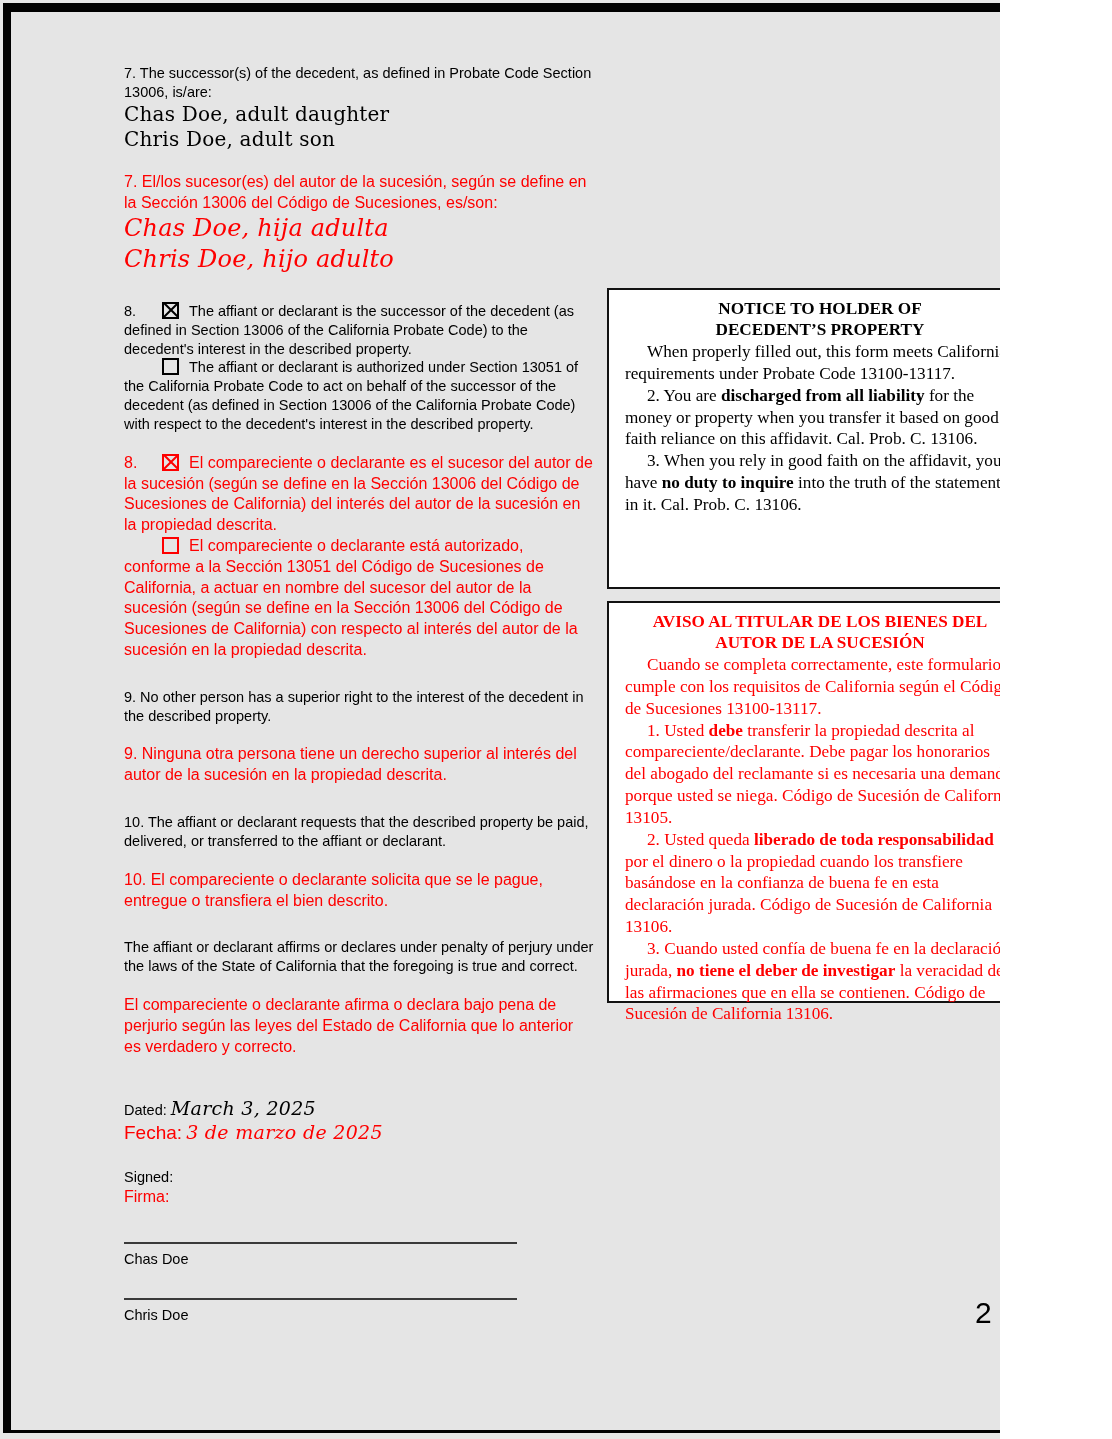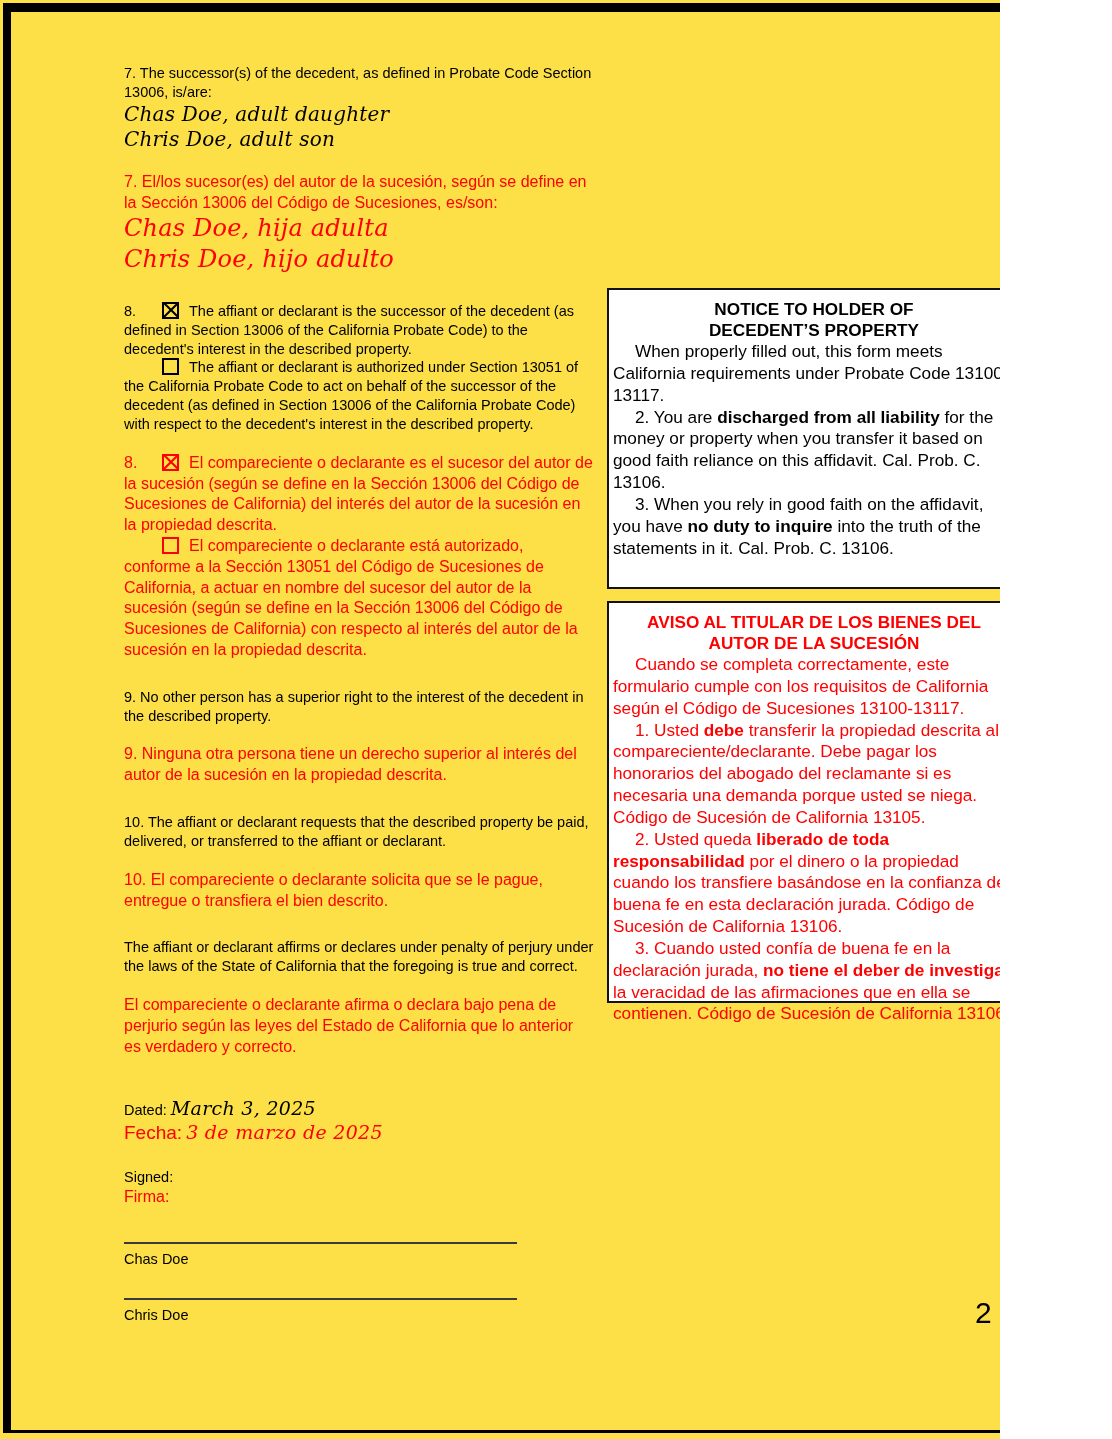--- a/index.html
+++ b/index.html
@@ -5,21 +5,21 @@
 <style>
   html, body {
     margin: 0;
     padding: 0;
     background: #ffffff;
   }
   #page {
     position: relative;
     width: 1000px;
     height: 1439px;
-    background: #fde047;
+    background: #e5e5e5;
     overflow: hidden;
     box-sizing: border-box;
     font-family: "Liberation Sans", sans-serif;
   }
   
   #page-frame {
     position: absolute;
     left: 3px;
     top: 3px;
     width: 1103px;
@@ -53,21 +53,20 @@
   }
   .body-es {
     color: #fe0000;
     font-family: "Liberation Sans", sans-serif;
     font-size: 16px;
     line-height: 1.30;
   }
   .script-en {
     color: #000000;
     font-family: "DejaVu Serif", serif;
-    font-style: italic;
     font-size: 20px;
     line-height: 1.28;
     letter-spacing: 0.2px;
   }
   .script-es {
     color: #fe0000;
     font-family: "DejaVu Serif", serif;
     font-style: italic;
     font-size: 24px;
     line-height: 1.28;
@@ -133,22 +132,22 @@
     font-size: 14.5px;
     margin-top: 7px;
   }
 
   
   .notice-box {
     position: absolute;
     box-sizing: border-box;
     border: 2px solid #121212;
     background: #ffffff;
-    padding: 9px 12px 10px 4px;
-    font-family: Liberation Sans, sans-serif;
+    padding: 9px 12px 10px 16px;
+    font-family: Liberation Serif, serif;
     font-size: 17.2px;
     line-height: 1.27;
   }
   #notice-en {
     left: 607px;
     top: 288px;
     width: 422px;
     height: 301px;
     color: #000000;
   }

